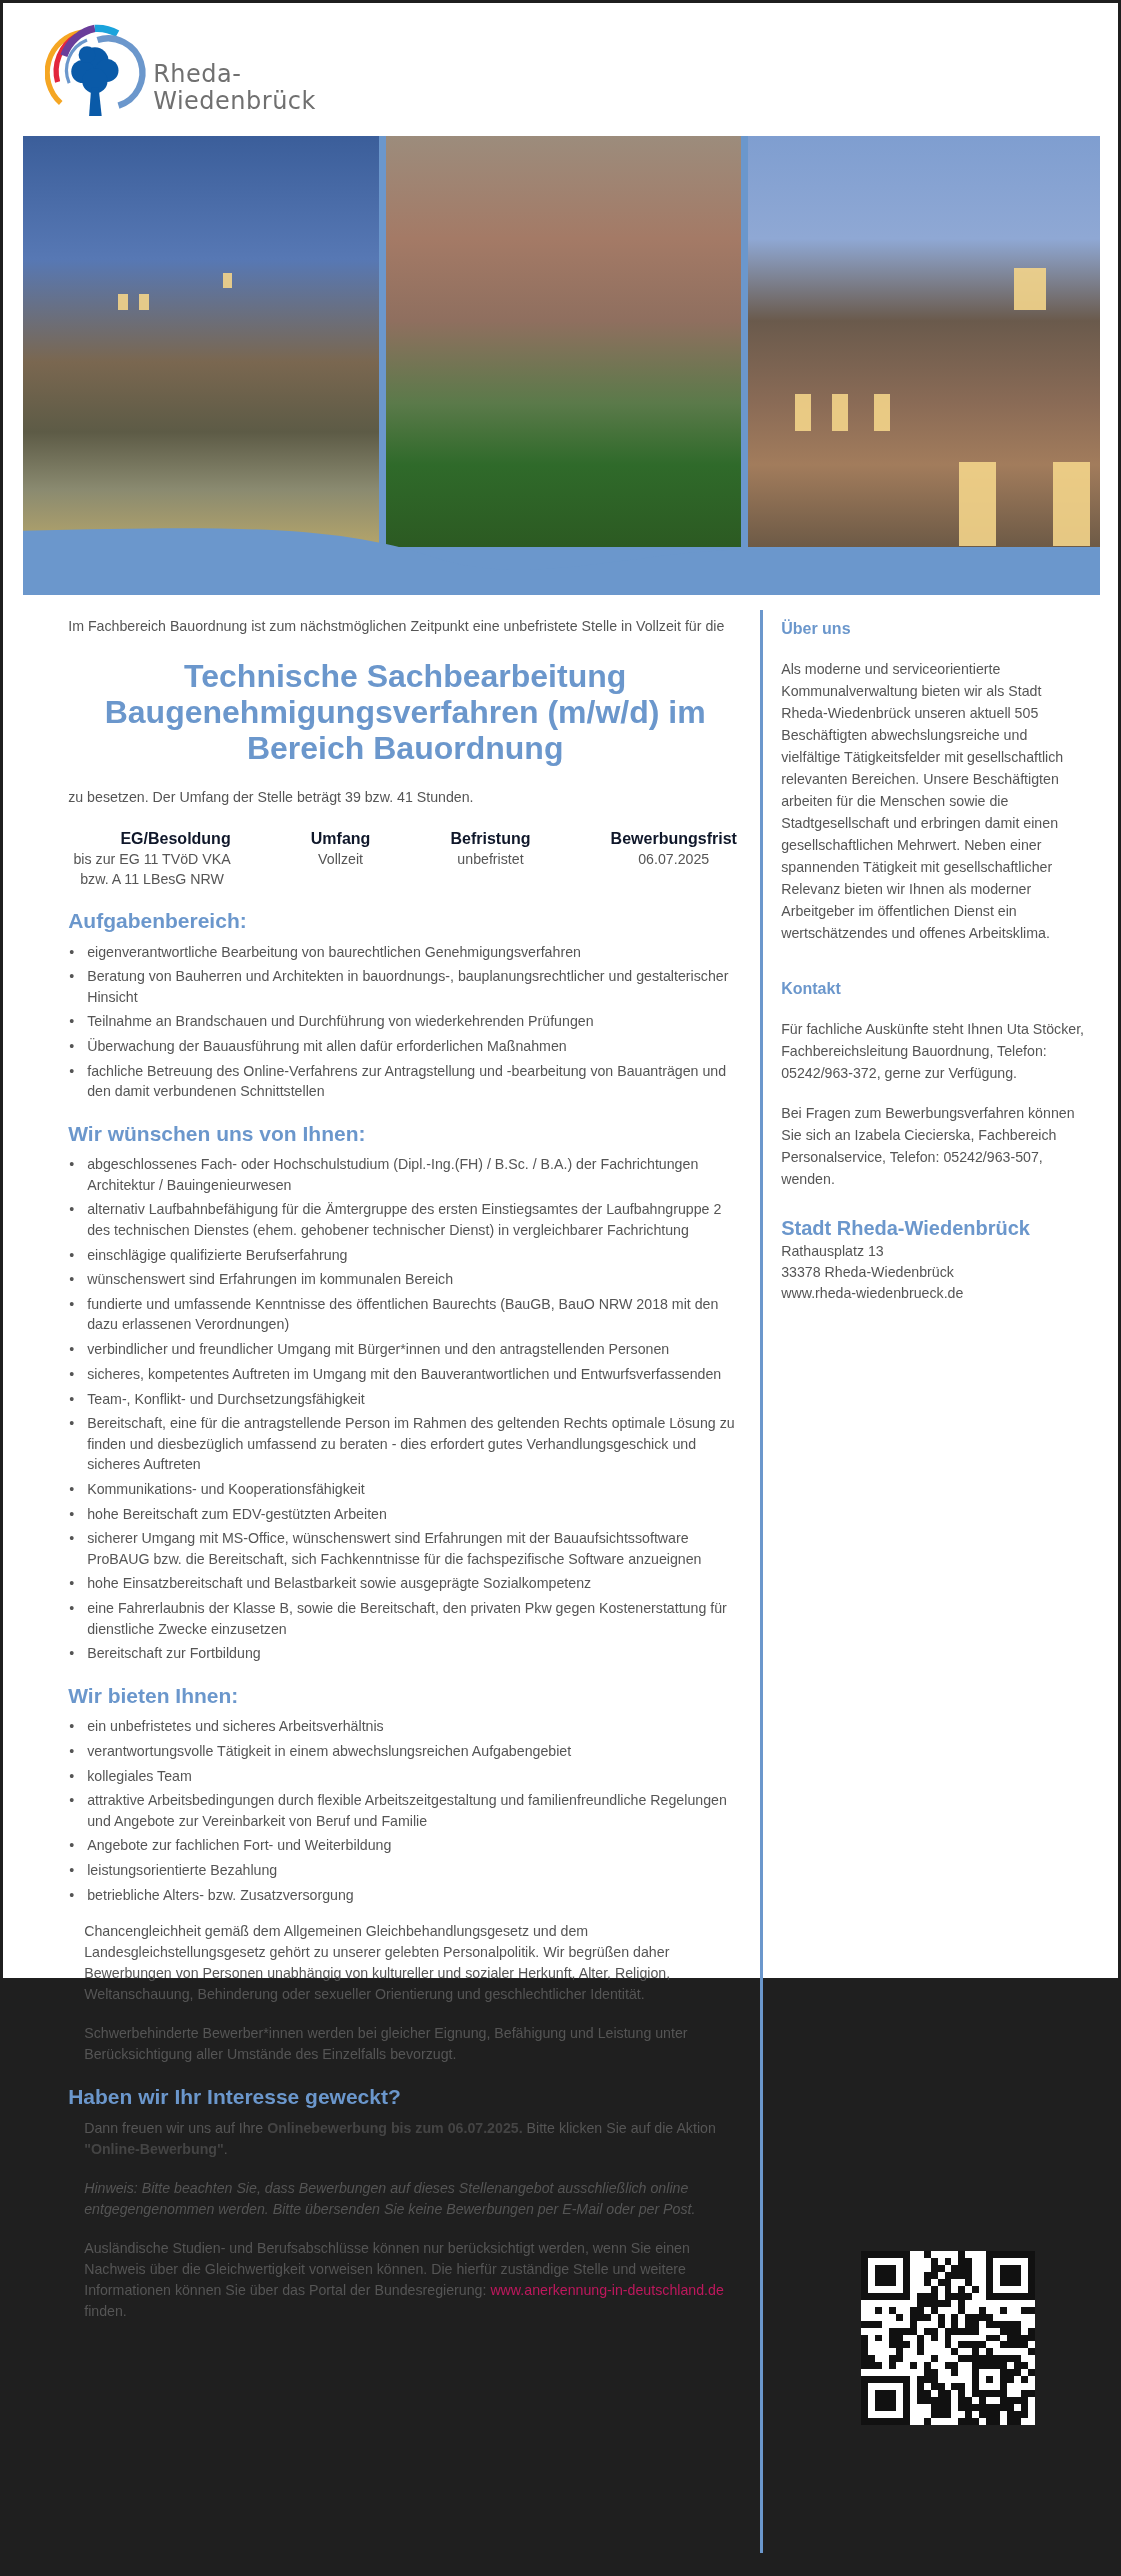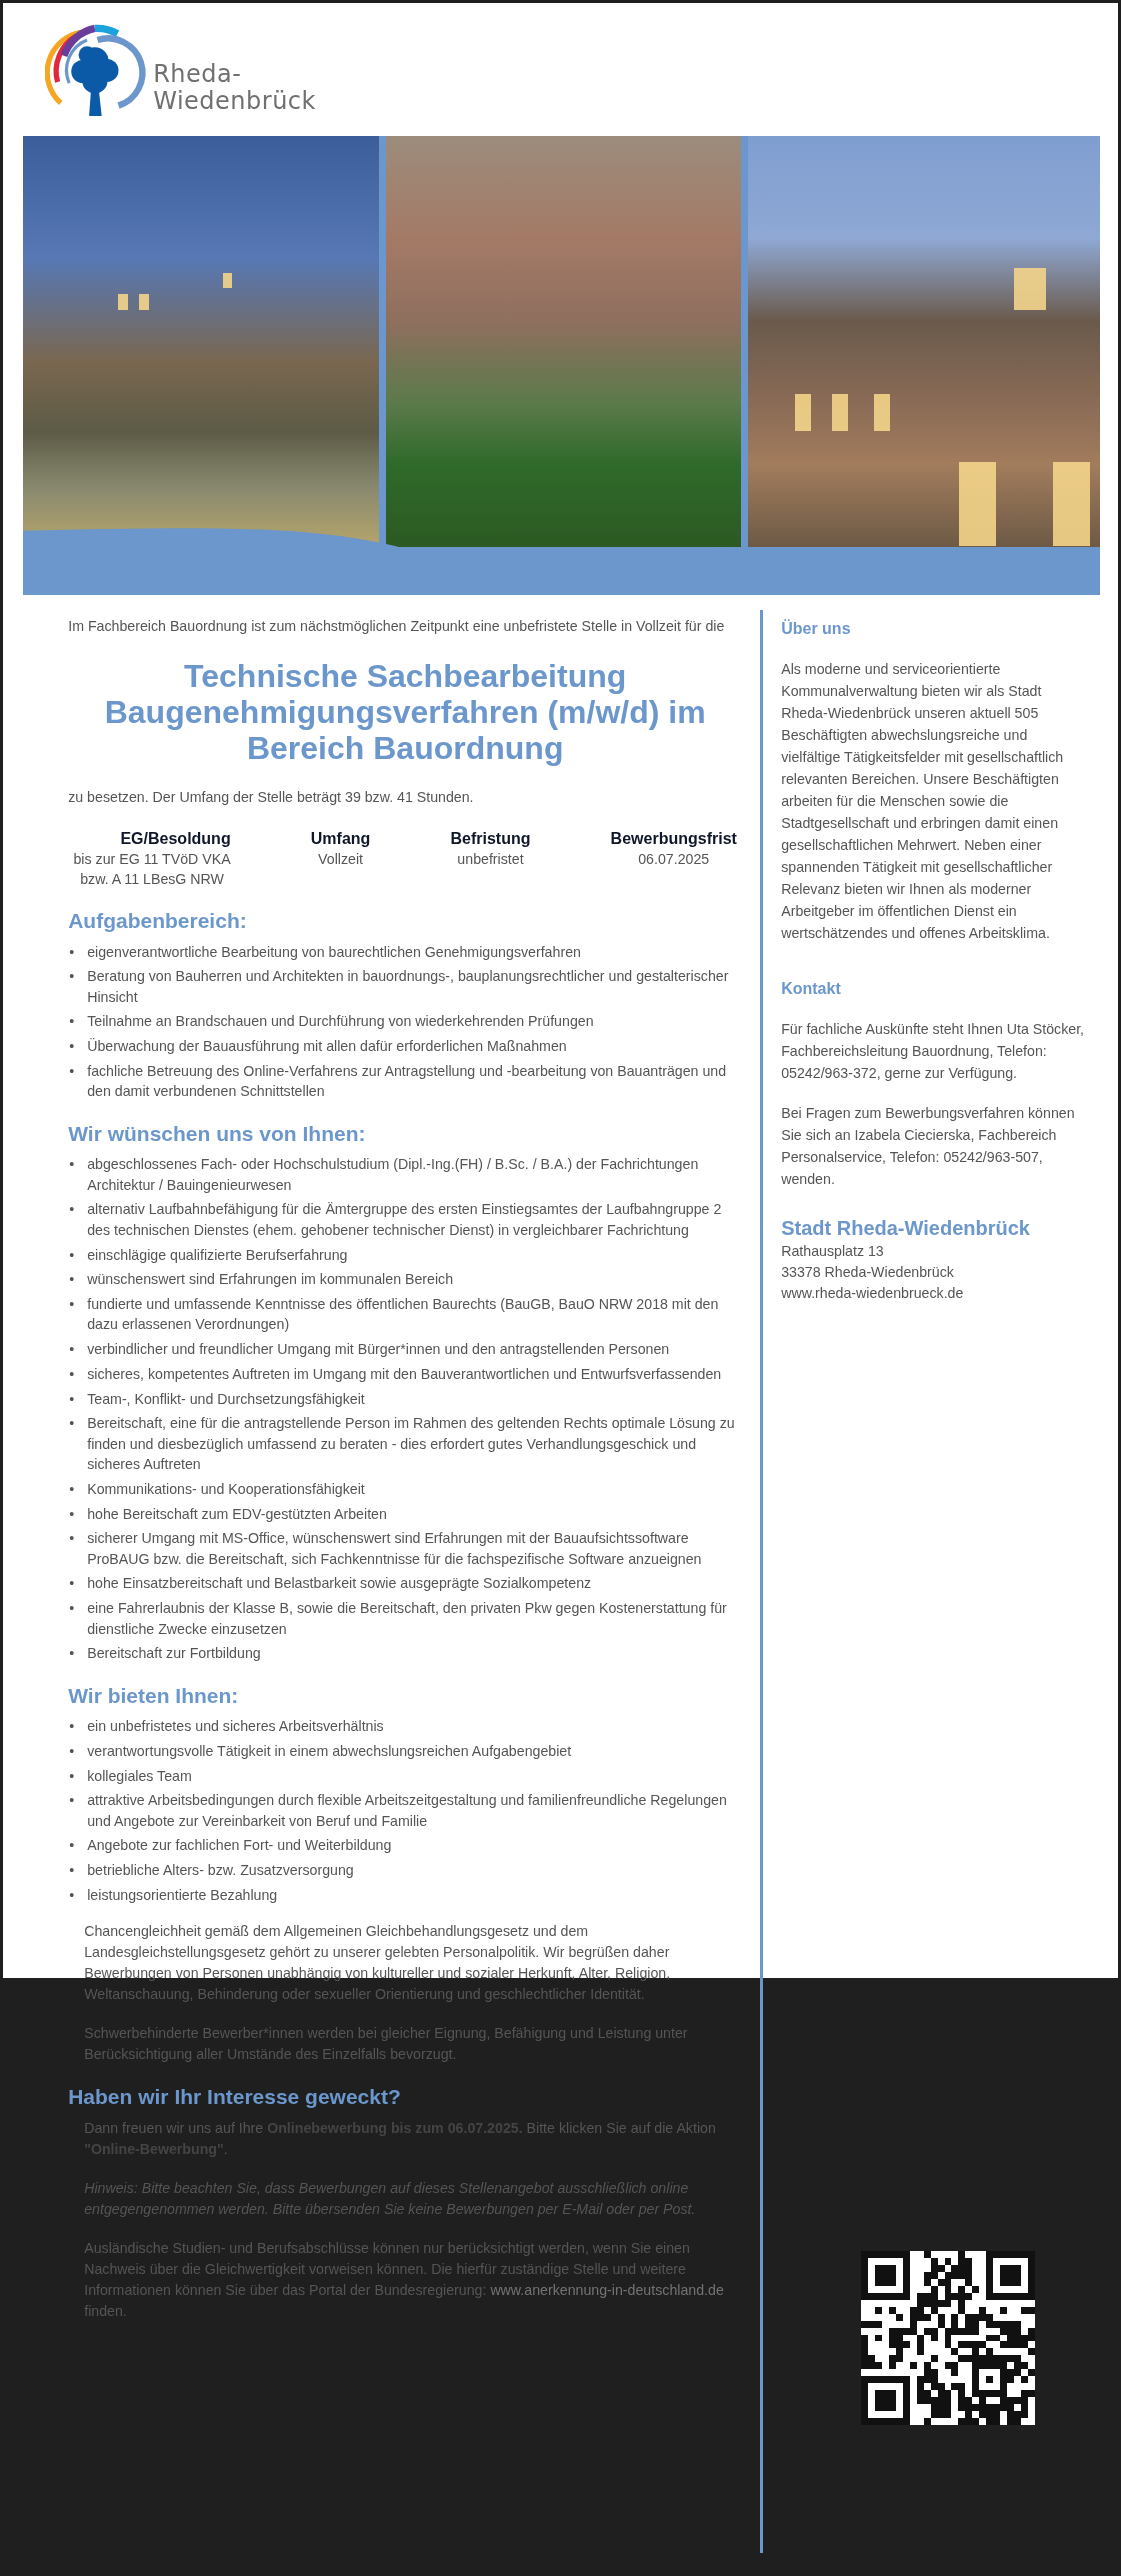--- a/index.html
+++ b/index.html
@@ -38,21 +38,21 @@
   .facts { display:flex; justify-content:space-between; margin:21px 0 0 0; padding:0 5.3px; }
   .fact { text-align:center; font-size:14.2px; line-height:20px; color:#555; }
   .fact-label { color:#0f172a; font-weight:bold; font-size:16px; line-height:21px;text-align:right; }
   .section-h { color:#6b97cc; font-weight:bold; font-size:21px; line-height:27px; margin:18px 0 7.4px 0; }
   ul.bullets { list-style:none; margin:0; padding:0; }
   ul.bullets li { position:relative; padding-left:19px; font-size:14.2px; line-height:20.5px; margin-bottom:4.2px; color:#555; }
   ul.bullets li::before { content:"•"; position:absolute; left:1.1px; top:0; color:#555; }
   p.body { font-size:14.2px; line-height:21px; margin:0 0 18px 16px; color:#555; }
   .bold { font-weight:bold; color:#444; }
   .italic { font-style:italic; }
-  .link { color:#737373; }
+  .link { color:#be185d; }
   
   .divider { position:absolute; left:757px; top:607px; width:2.6px; height:1943px; background:#6b97cc; }
   
   .side { position:absolute; left:778px; top:613px; width:305px; }
   .side-h { color:#6b97cc; font-weight:bold; font-size:16px; line-height:26px; margin:0 0 16px 0; }
   .side p { font-size:14.2px; line-height:22px; margin:0 0 18px 0; color:#555; }
   .addr-h { color:#6b97cc; font-weight:bold; font-size:20px; line-height:25px; margin:0; }
   .addr-line { font-size:14.2px; line-height:21px; color:#555; }
   .qr { position:absolute; left:858px; top:2248px; width:174px; height:174px; background:#fff; }
 </style>
@@ -155,22 +155,22 @@
         <li>Bereitschaft zur Fortbildung</li>
       </ul>
 
     <h2 class="section-h">Wir bieten Ihnen:</h2>
     <ul class="bullets">
         <li>ein unbefristetes und sicheres Arbeitsverhältnis</li>
         <li>verantwortungsvolle Tätigkeit in einem abwechslungsreichen Aufgabengebiet</li>
         <li>kollegiales Team</li>
         <li>attraktive Arbeitsbedingungen durch flexible Arbeitszeitgestaltung und familienfreundliche Regelungen und Angebote zur Vereinbarkeit von Beruf und Familie</li>
         <li>Angebote zur fachlichen Fort- und Weiterbildung</li>
+        <li>leistungsorientierte Bezahlung</li>
         <li>betriebliche Alters- bzw. Zusatzversorgung</li>
-        <li>leistungsorientierte Bezahlung</li>
       </ul>
 
     <p class="body" style="margin-top:16px">Chancengleichheit gemäß dem Allgemeinen Gleichbehandlungsgesetz und dem Landesgleichstellungsgesetz gehört zu unserer gelebten Personalpolitik. Wir begrüßen daher Bewerbungen von Personen unabhängig von kultureller und sozialer Herkunft, Alter, Religion, Weltanschauung, Behinderung oder sexueller Orientierung und geschlechtlicher Identität.</p>
     <p class="body">Schwerbehinderte Bewerber*innen werden bei gleicher Eignung, Befähigung und Leistung unter Berücksichtigung aller Umstände des Einzelfalls bevorzugt.</p>
 
     <h2 class="section-h">Haben wir Ihr Interesse geweckt?</h2>
     <p class="body">
       <span>Dann freuen wir uns auf Ihre </span><span class="bold">Onlinebewerbung bis zum 06.07.2025.</span><span> Bitte klicken Sie auf die Aktion </span><span class="bold">"Online-Bewerbung"</span><span>.</span>
     </p>
     <p class="body italic">Hinweis: Bitte beachten Sie, dass Bewerbungen auf dieses Stellenangebot ausschließlich online entgegengenommen werden. Bitte übersenden Sie keine Bewerbungen per E-Mail oder per Post.</p>

